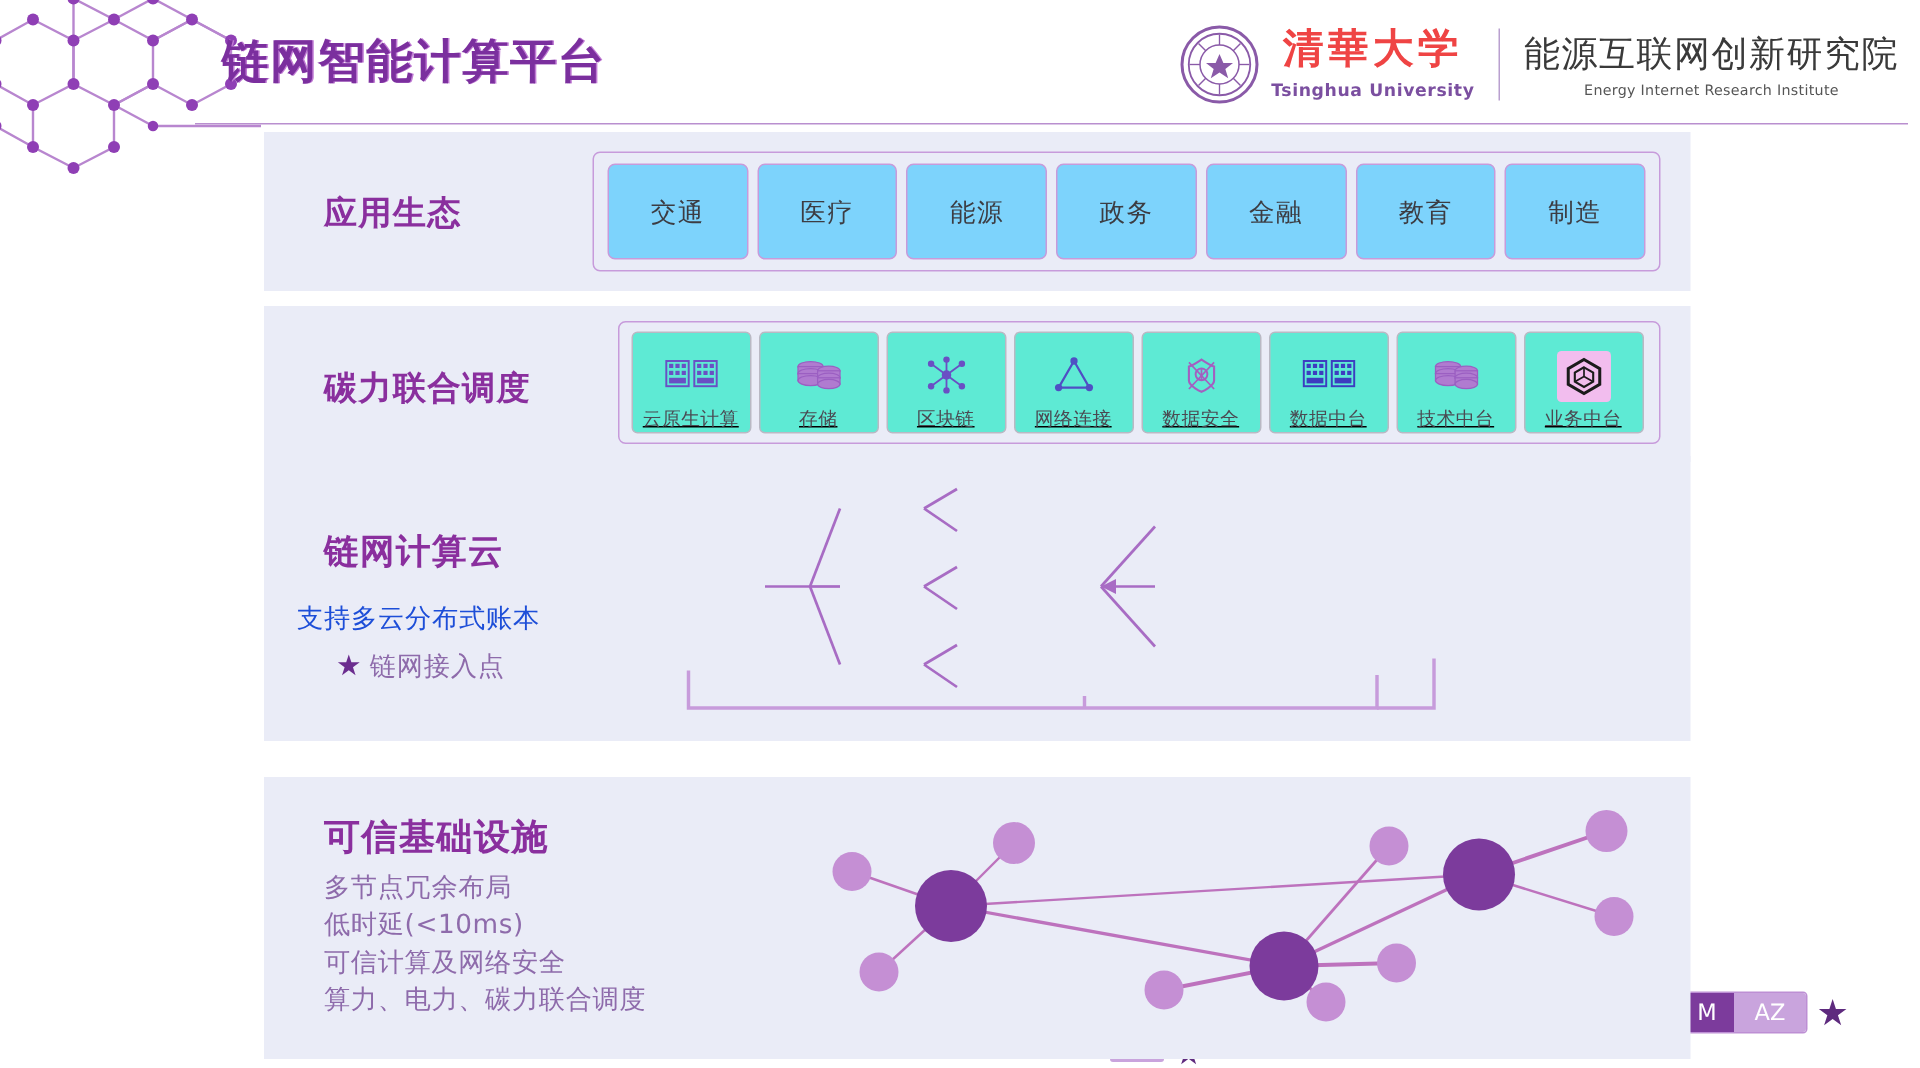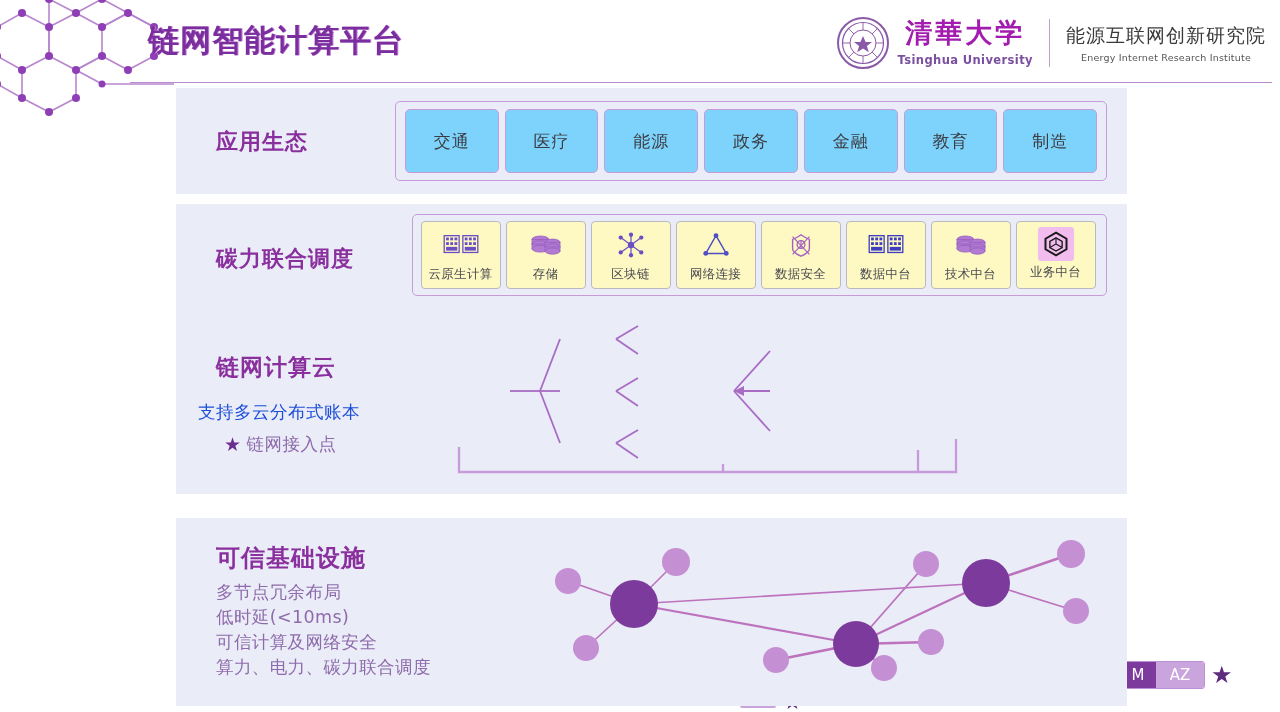--- a/index.html
+++ b/index.html
@@ -21,32 +21,32 @@
     text-shadow: 1px 0 0 #c07bd4;
     white-space:nowrap;
   }
   #header-rule {
     position:absolute; left:130px; top:82px; width:1142px; height:1px;
     background:#b98fcf;
   }
   #brand { position:absolute; right:14px; top:14px; height:58px; display:flex; align-items:center; }
   #brand-seal { width:54px; height:54px; flex:0 0 auto; }
   #brand-cn {
-    font-size:27px; font-weight:bold; color:#a21caf;
+    font-size:27px; font-weight:bold; color:#ef4444;
     font-family:"DejaVu Serif","Liberation Serif",serif;
     letter-spacing:3px; line-height:1.05;
   }
   #brand-en {
     font-size:11.5px; font-weight:bold; color:#7b4fa0;
     letter-spacing:0.4px; margin-top:6px;
   }
   #brand-left { margin-left:8px; text-align:center; }
   #brand-div { width:1px; height:48px; background:#b9a0cf; margin:0 16px; }
   #brand-right { text-align:center; }
-  #brand-inst-cn { font-size:19px; color:#3a3a3a; letter-spacing:1px;text-align:center; }
+  #brand-inst-cn { font-size:24px; color:#3a3a3a; letter-spacing:1px;text-align:center; }
   #brand-inst-en { font-size:9.5px; color:#555; letter-spacing:0.2px; margin-top:3px; }
 
   
   .row { position:absolute; left:176px; width:951px; background:#eaecf7; }
   .row-label {
     position:absolute; color:#8a2f9e; font-weight:bold; white-space:nowrap;
   }
 
   
   #row1 { top:88px; height:106px; }
@@ -68,23 +68,24 @@
   #row2 { top:204px; height:104px; }
   #row2-label { left:40px; top:40px; font-size:22px; letter-spacing:1px; }
   #row2-frame {
     position:absolute; left:236px; top:10px; width:695px; height:82px;
     border:1.4px solid #c79bdb; border-radius:5px;
     display:flex; align-items:center; padding:0 5px;
   }
   .prod-card {
     width:80px; height:68px; margin:0 2.5px;
     border:1.2px solid #b9b9c4; border-radius:4px;
-    background:#fef9c3;
-    display:flex; flex-direction:column; align-items:center; justify-content:flex-start;
+    background:#5eead4;
+    display:flex; flex-direction:column; align-items:center; justify-content:flex-end;
     padding-top:5px;
+    text-decoration:underline;
   }
   .prod-icon { width:40px; height:36px; display:flex; align-items:center; justify-content:center; }
   .prod-icon.hl { background:#f2bdee; border-radius:3px; width:36px; height:34px; }
   .prod-label { font-size:12.5px; color:#4a4a52; margin-top:3px; letter-spacing:0.3px; }
 
   
   #row3 { top:304px; height:190px; }
   #row3-label { left:40px; top:48px; font-size:23px; letter-spacing:1px; }
   #row3-sub1 { position:absolute; left:22px; top:96px; font-size:17.5px; color:#1d4ed8; letter-spacing:0.5px; white-space:nowrap; }
   #row3-sub2 { position:absolute; left:48px; top:128px; font-size:17.5px; color:#8e6bab; letter-spacing:0.5px; white-space:nowrap; display:flex; align-items:center; }

